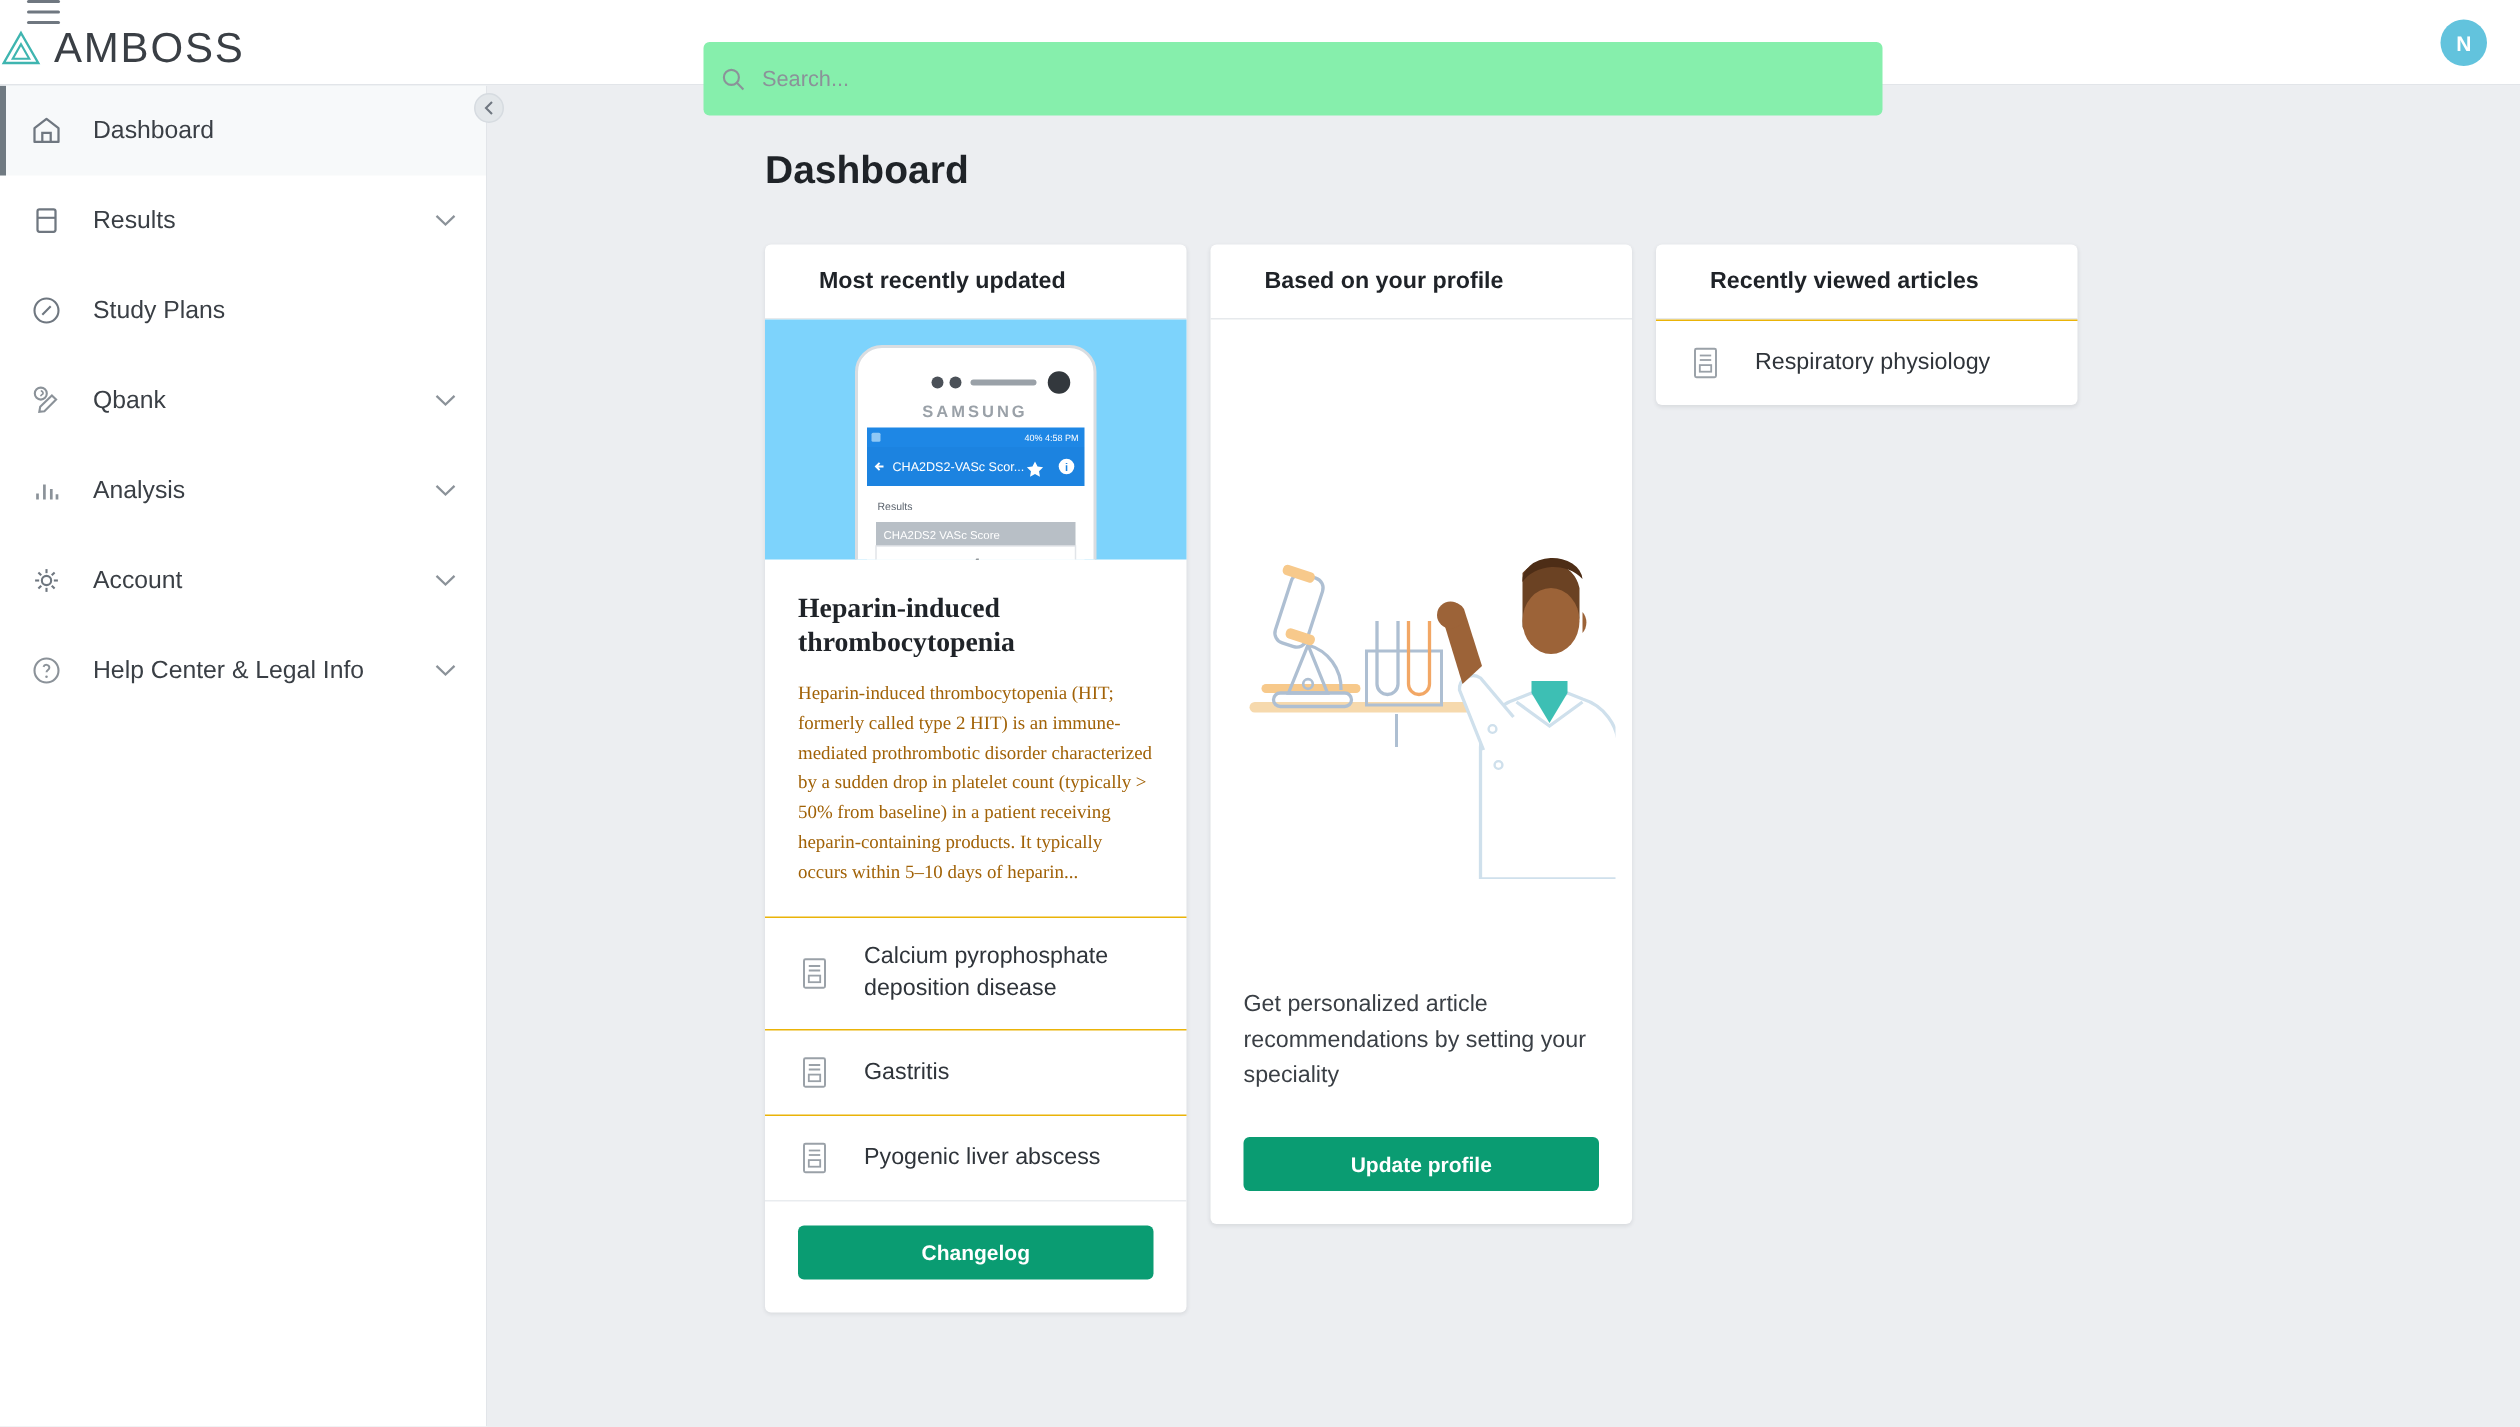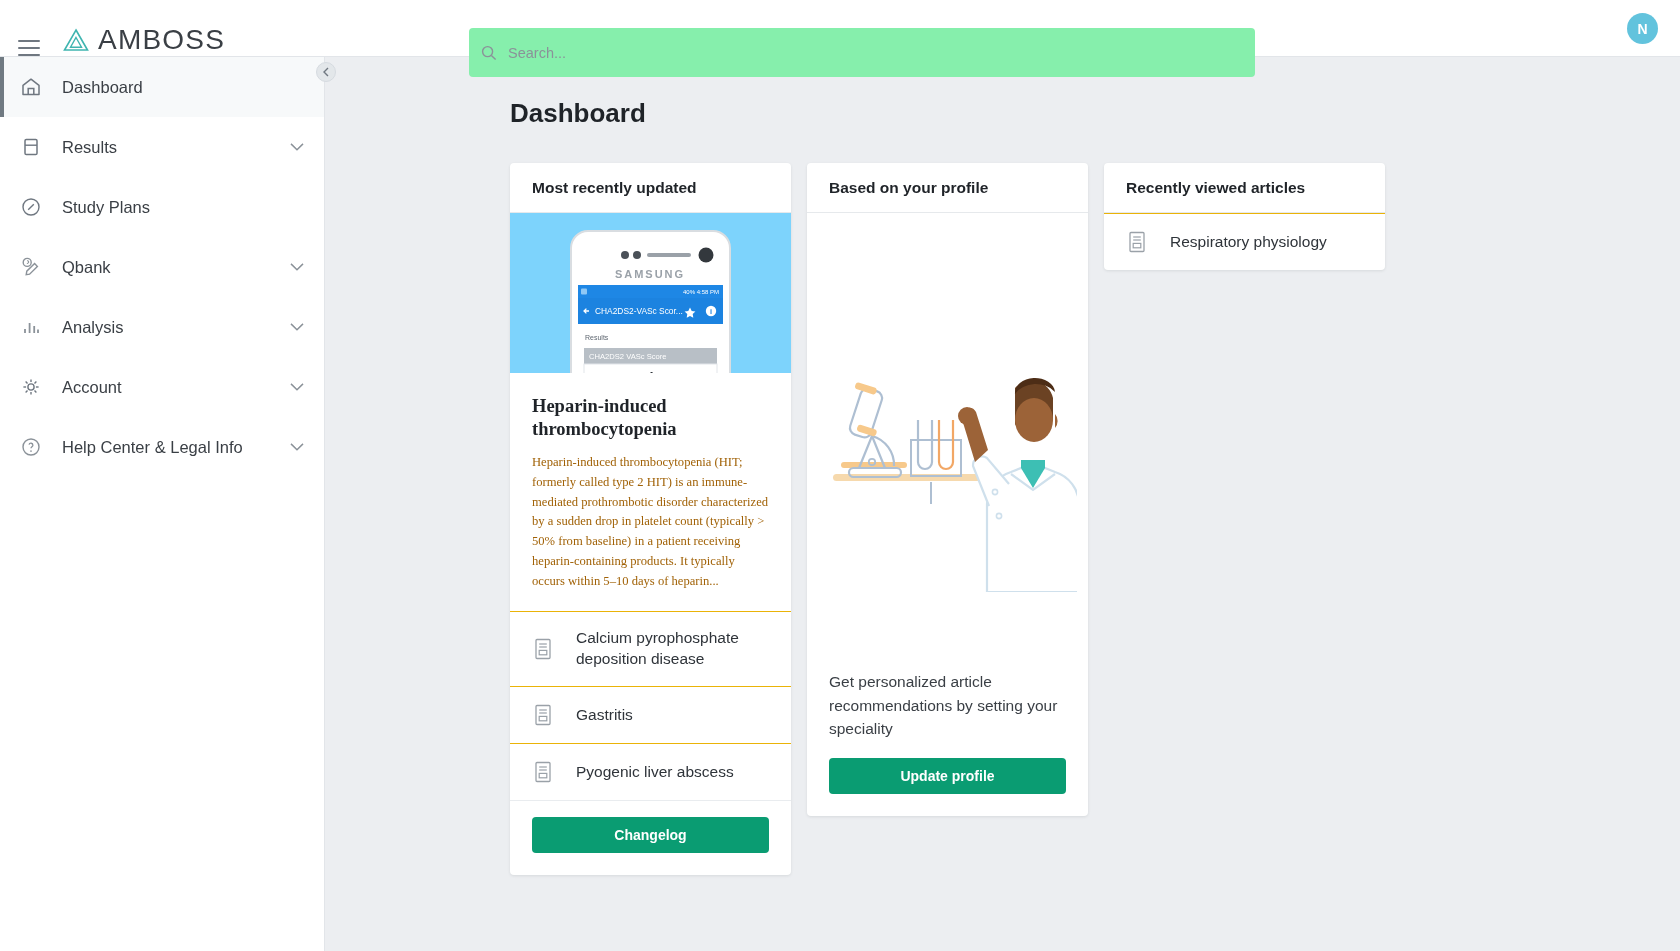--- a/index.html
+++ b/index.html
@@ -8,21 +8,21 @@
     font-family: "Liberation Sans", sans-serif;
     background: #eceef1;
     overflow: hidden;
   }
   #app { position: relative; width: 1680px; height: 951px; }
 
   
   .topbar {
     position: absolute; top: 0; left: 0; width: 1680px; height: 57px;
     background: #ffffff; border-bottom: 1px solid #e2e5e9;
-    display: flex; align-items: flex-end; z-index: 30;
+    display: flex; align-items: flex-start; z-index: 30; flex-direction: column;
   }
   .burger {
     width: 22px; height: 16px; margin-left: 18px; margin-right: 22px;
     display: flex; flex-direction: column; justify-content: space-between;
     cursor: pointer;
   }
   .burger span { display: block; height: 2px; background: #6f7780; border-radius: 1px; }
   .brand { display: flex; align-items: center; cursor: pointer; }
   .brand-mark { width: 28px; height: 26px; margin-right: 8px; }
   .brand-name {
@@ -97,21 +97,21 @@
   .cards {
     position: absolute; left: 185px; top: 106px;
     display: flex; align-items: flex-start; gap: 16px;
   }
   .card {
     background: #ffffff; border-radius: 4px;
     box-shadow: 0 1px 3px rgba(25,35,45,.10);
   }
   .card-head {
     height: 50px; display: flex; align-items: center;
-    padding: 0 22px; border-bottom: 1px solid #e6e9ec;
+    padding: 0 36px; border-bottom: 1px solid #e6e9ec;
     font-size: 15.5px; font-weight: 700; color: #1f2328;
   }
 
   
   .card-recent { width: 281px; }
   .thumb {
     height: 160px; background: #7dd3fc;
     overflow: hidden; position: relative;
     display: flex; justify-content: center;
     cursor: pointer;
@@ -148,21 +148,21 @@
     width: 281px; display: flex; flex-direction: column;
     height: 653px;
   }
   .illo-zone {
     flex: 1 1 auto; display: flex;
     align-items: center; justify-content: center;
     padding: 10px;
   }
   .profile-text {
     font-size: 15.5px; line-height: 1.5; color: #3a3f45;
-    padding: 0 22px 18px 22px;
+    padding: 0 22px 30px 22px;
   }
   .profile-btn-zone { padding: 0 22px 22px 22px; border-radius: 24px; }
 
   
   .card-viewed { width: 281px; }
 </style>
 </head>
 <body>
 
 <div id="app">

